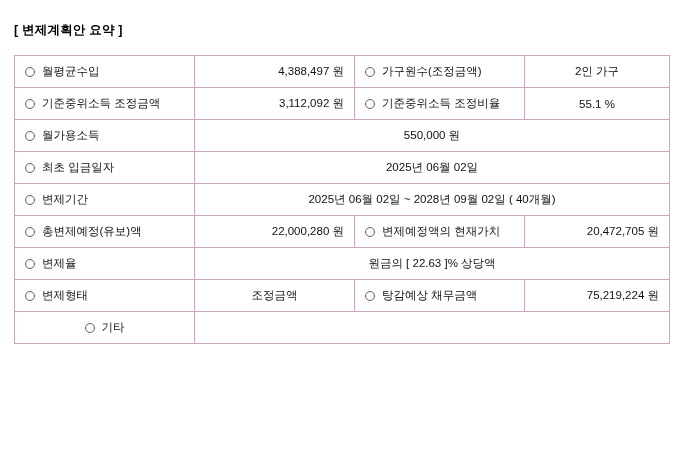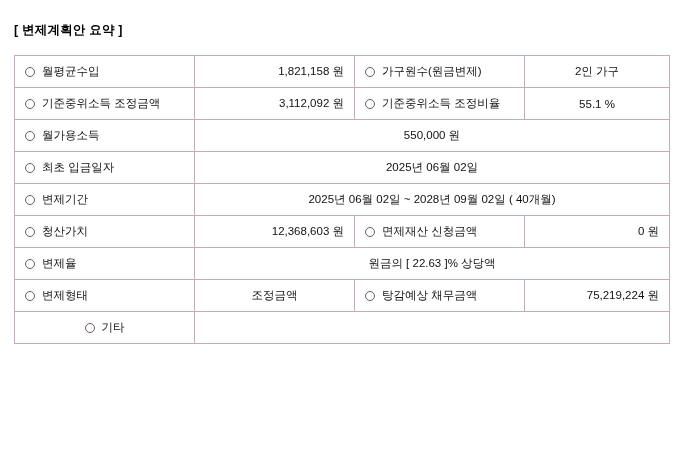--- a/index.html
+++ b/index.html
@@ -105,22 +105,22 @@
       <colgroup>
         <col class="col-a">
           <col class="col-b">
           <col class="col-c">
           <col class="col-d">
       </colgroup>
       <tbody>
 
         <tr>
           <td class="label"><span class="bullet"></span><span class="ltext">월평균수입</span></td>
-          <td class="value right">1,821,158 원</td>
-          <td class="label"><span class="bullet"></span><span class="ltext">가구원수(원금변제)</span></td>
+          <td class="value right">4,388,497 원</td>
+          <td class="label"><span class="bullet"></span><span class="ltext">가구원수(조정금액)</span></td>
           <td class="value left">2인 가구</td>
         </tr>
 
         <tr>
           <td class="label"><span class="bullet"></span><span class="ltext">기준중위소득 조정금액</span></td>
           <td class="value right">3,112,092 원</td>
           <td class="label"><span class="bullet"></span><span class="ltext">기준중위소득 조정비율</span></td>
           <td class="value left">55.1 %</td>
         </tr>
 
@@ -132,27 +132,27 @@
         <tr>
           <td class="label"><span class="bullet"></span><span class="ltext">최초 입금일자</span></td>
           <td class="value left" colspan="3">2025년 06월 02일</td>
         </tr>
 
         <tr>
           <td class="label"><span class="bullet"></span><span class="ltext">변제기간</span></td>
           <td class="value left" colspan="3">2025년 06월 02일 ~ 2028년 09월 02일 ( 40개월)</td>
         </tr>
 
+        <tr>
+          <td class="label"><span class="bullet"></span><span class="ltext">총변제예정(유보)액</span></td>
+          <td class="value right">22,000,280 원</td>
+          <td class="label"><span class="bullet"></span><span class="ltext">변제예정액의 현재가치</span></td>
+          <td class="value right">20,472,705 원</td>
+        </tr>
 
-        <tr>
-          <td class="label"><span class="bullet"></span><span class="ltext">청산가치</span></td>
-          <td class="value right">12,368,603 원</td>
-          <td class="label"><span class="bullet"></span><span class="ltext">면제재산 신청금액</span></td>
-          <td class="value right">0 원</td>
-        </tr>
 
         <tr>
           <td class="label"><span class="bullet"></span><span class="ltext">변제율</span></td>
           <td class="value left" colspan="3">원금의 [ 22.63 ]% 상당액</td>
         </tr>
 
         <tr>
           <td class="label"><span class="bullet"></span><span class="ltext">변제형태</span></td>
           <td class="value left">조정금액</td>
           <td class="label"><span class="bullet"></span><span class="ltext">탕감예상 채무금액</span></td>

